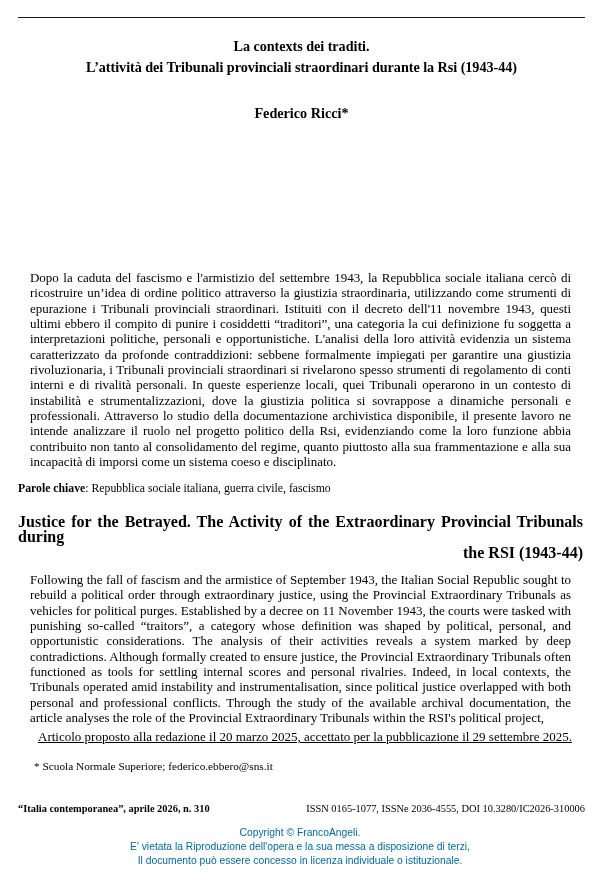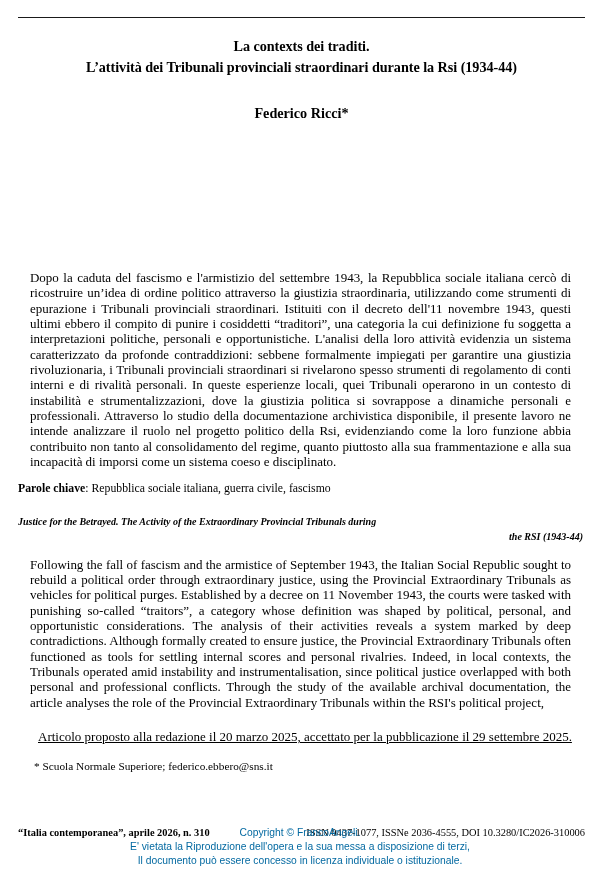--- a/index.html
+++ b/index.html
@@ -84,22 +84,21 @@
   .keywords .kw-label {
     font-weight: bold;
     text-align: center;
   }
 
   .en-block {
     margin-top: 17px;
   }
   .en-heading {
     font-weight: bold;
-    font-style: italic;
-    font-size: 10px;
+    font-size: 16px;
     line-height: 15.4px;
     text-align: justify;
     margin: 0;
   }
   .en-heading .heading-tail {
     display: block;
     text-align: right;
     margin-left: 11px;
   }
   .abs-par.eng {
@@ -127,21 +126,21 @@
     margin: 0;
     margin-top: 14px;
     text-indent: 16px;
     text-align: left;
   }
 
   
   .journal-footer {
     position: absolute;
     left: 18px;
-    top: 826px;
+    top: 802px;
     width: 567px;
     display: flex;
     align-items: baseline;
   }
   .jf-left {
     font-weight: bold;
     font-size: 10.4px;
     line-height: 14px;
     white-space: nowrap;
   }
@@ -170,21 +169,21 @@
 </style>
 </head>
 <body>
 
 <div class="page">
 
   <div class="top-rule"></div>
 
   <div class="title-block">
     <div class="title-line">La contexts dei traditi.</div>
-    <div class="title-line">L’attività dei Tribunali provinciali straordinari durante la Rsi (1934-44)</div>
+    <div class="title-line">L’attività dei Tribunali provinciali straordinari durante la Rsi (1943-44)</div>
     <div class="author-line">Federico Ricci*</div>
   </div>
 
   <div class="abstract-area">
 
     <p class="abs-par ita">Dopo la caduta del fascismo e l'armistizio del settembre 1943, la Repubblica sociale italiana cercò di ricostruire un’idea di ordine politico attraverso la giustizia straordinaria, utilizzando come strumenti di epurazione i Tribunali provinciali straordinari. Istituiti con il decreto dell'11 novembre 1943, questi ultimi ebbero il compito di punire i cosiddetti “traditori”, una categoria la cui definizione fu soggetta a interpretazioni politiche, personali e opportunistiche. L'analisi della loro attività evidenzia un sistema caratterizzato da profonde contraddizioni: sebbene formalmente impiegati per garantire una giustizia rivoluzionaria, i Tribunali provinciali straordinari si rivelarono spesso strumenti di regolamento di conti interni e di rivalità personali. In queste esperienze locali, quei Tribunali operarono in un contesto di instabilità e strumentalizzazioni, dove la giustizia politica si sovrappose a dinamiche personali e professionali. Attraverso lo studio della documentazione archivistica disponibile, il presente lavoro ne intende analizzare il ruolo nel progetto politico della Rsi, evidenziando come la loro funzione abbia contribuito non tanto al consolidamento del regime, quanto piuttosto alla sua frammentazione e alla sua incapacità di imporsi come un sistema coeso e disciplinato.</p>
 
     <p class="keywords">
       <span class="kw-label">Parole chiave</span><span>: </span><span>Repubblica sociale italiana, guerra civile, fascismo</span>
     </p>
@@ -199,21 +198,21 @@
 
   </div>
 
   <div class="footnotes">
     <p class="fn-par">Articolo proposto alla redazione il 20 marzo 2025, accettato per la pubblicazione il 29 settembre 2025.</p>
     <p class="fn-affil">* Scuola Normale Superiore; federico.ebbero@sns.it</p>
   </div>
 
   <div class="journal-footer">
     <span class="jf-left">“Italia contemporanea”, aprile 2026, n. 310</span>
-    <span class="jf-right">ISSN 0437-1077, ISSNe 2036-4555, DOI 10.3280/IC2026-310006</span>
+    <span class="jf-right">ISSN 0165-1077, ISSNe 2036-4555, DOI 10.3280/IC2026-310006</span>
   </div>
 
   <div class="copyright">
     <div class="cr-line">Copyright © FrancoAngeli.</div>
     <div class="cr-line">E' vietata la Riproduzione dell'opera e la sua messa a disposizione di terzi,</div>
     <div class="cr-line">Il documento può essere concesso in licenza individuale o istituzionale.</div>
   </div>
 
 </div>
 

